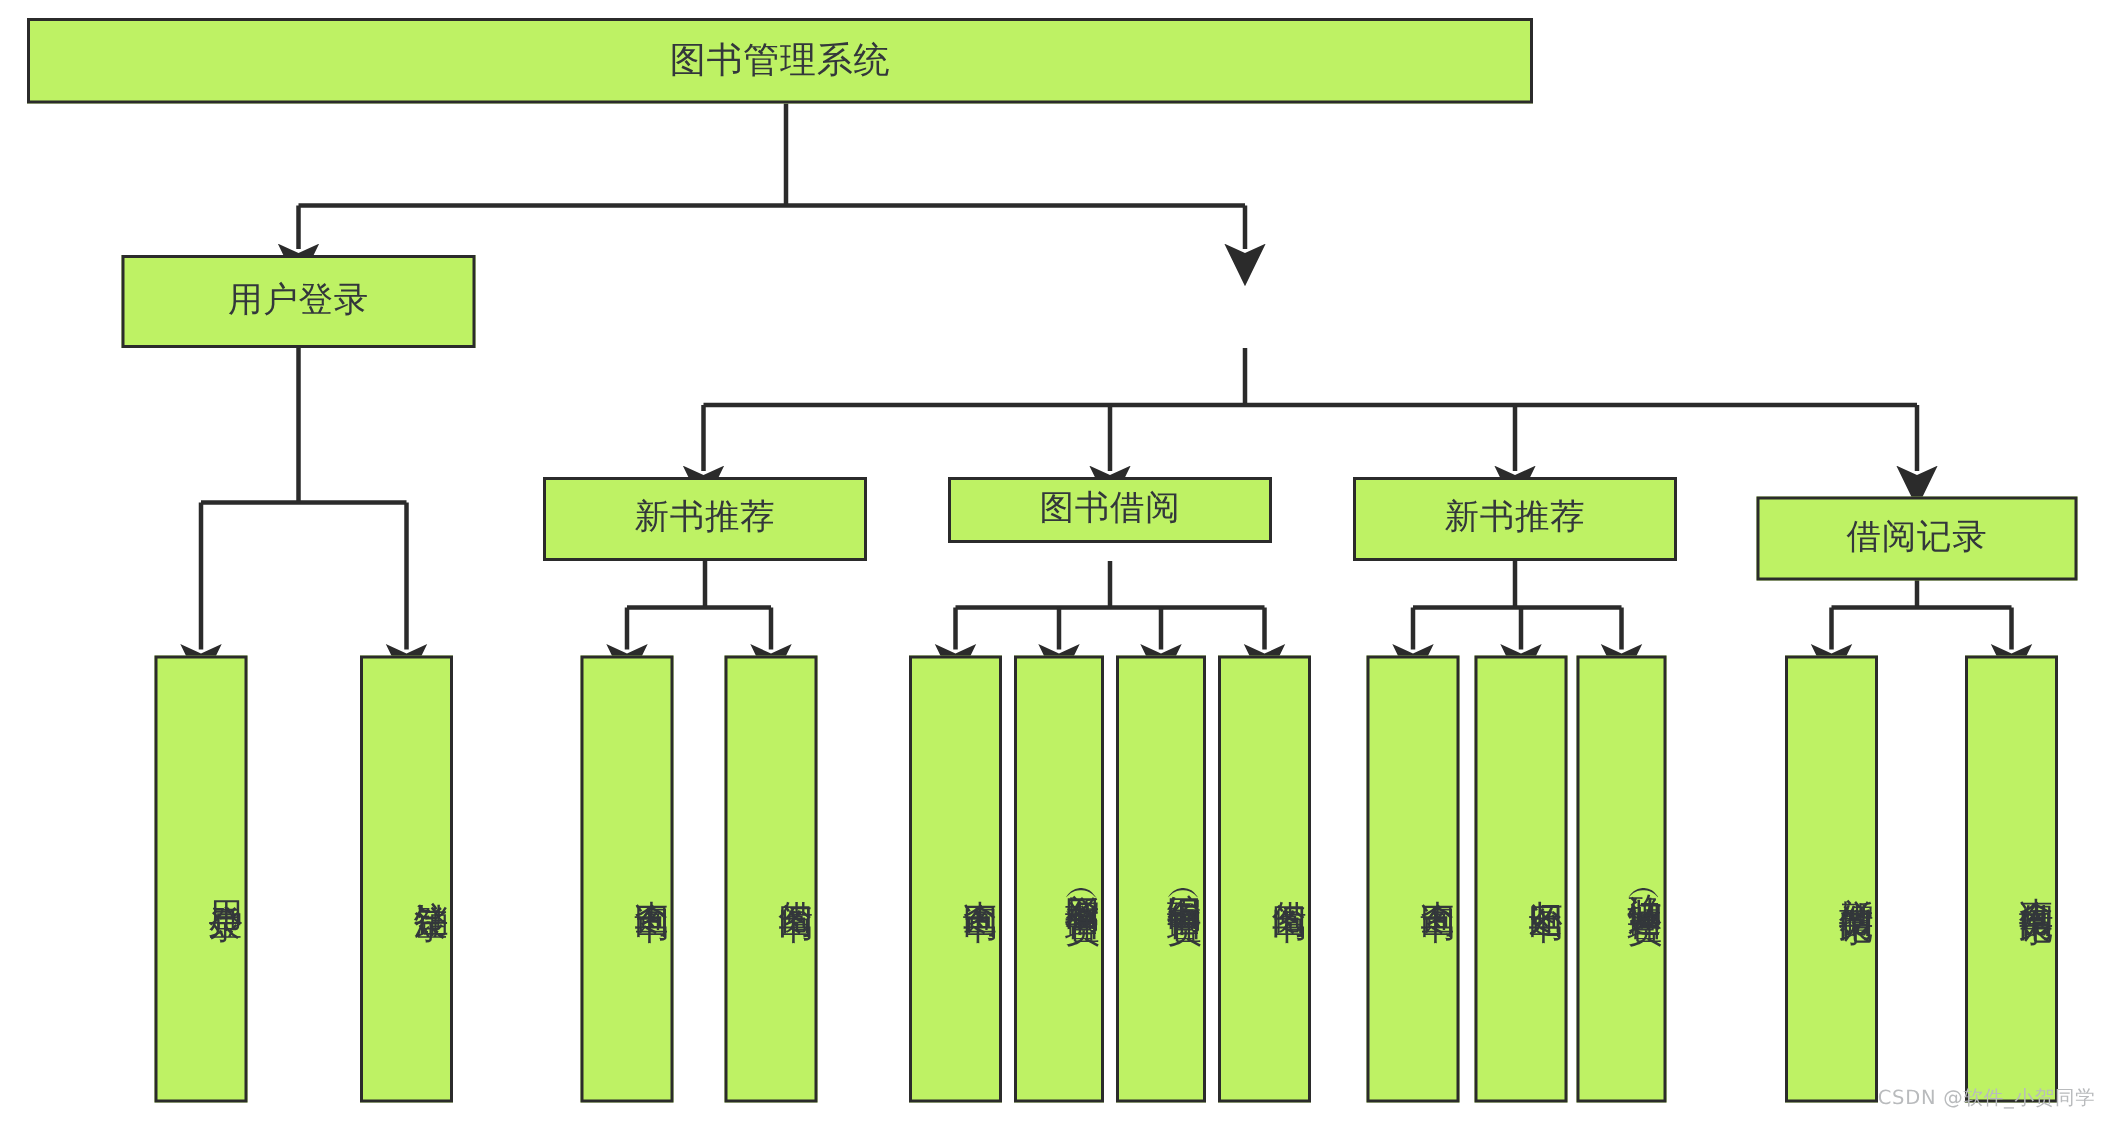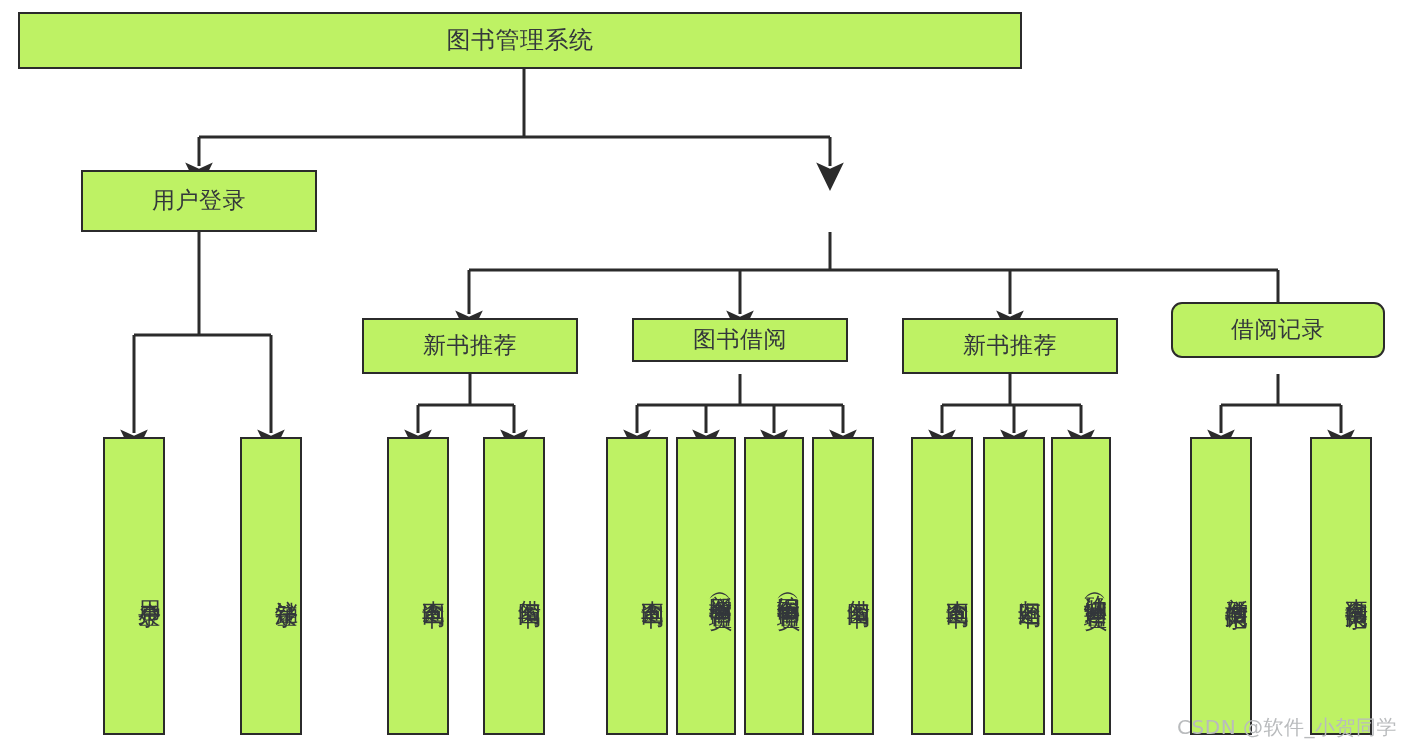--- a/index.html
+++ b/index.html
@@ -59,21 +59,21 @@
     display: block;
     white-space: nowrap;
   }
   .node.root {
     font-size: 24px;
   }
   #watermark {
     position: absolute;
     right: 8px;
     bottom: 6px;
-    font-size: 20px;
+    font-size: 13px;
     color: #b9bbbd;
     letter-spacing: 0.5px;
     white-space: nowrap;
   }
 </style>
 </head>
 <body>
 
 <div id="canvas">
 
@@ -127,21 +127,21 @@
     </g>
   </svg>
 
   <div class="node h root" style="left: 18px; top: 12px; width: 1004px; height: 57px;">图书管理系统</div>
 
   <div class="node h" style="left: 81px; top: 170px; width: 236px; height: 62px;">用户登录</div>
 
   <div class="node h" style="left: 362px; top: 318px; width: 216px; height: 56px;">新书推荐</div>
   <div class="node h" style="left: 632px; top: 318px; width: 216px; height: 44px;">图书借阅</div>
   <div class="node h" style="left: 902px; top: 318px; width: 216px; height: 56px;">新书推荐</div>
-  <div class="node h" style="left: 1171px; top: 302px; width: 214px; height: 56px; border-radius: 11px;">借阅记录</div>
+  <div class="node h" style="left: 1171px; top: 331px; width: 214px; height: 56px;">借阅记录</div>
 
   <div class="node v" style="left: 103px; top: 437px; width: 62px; height: 298px;">
       <span class="vtext">用户登录</span>
     </div>
   <div class="node v" style="left: 240px; top: 437px; width: 62px; height: 298px;">
       <span class="vtext">注销登录</span>
     </div>
   <div class="node v" style="left: 387px; top: 437px; width: 62px; height: 298px;">
       <span class="vtext">查询图书</span>
     </div>

